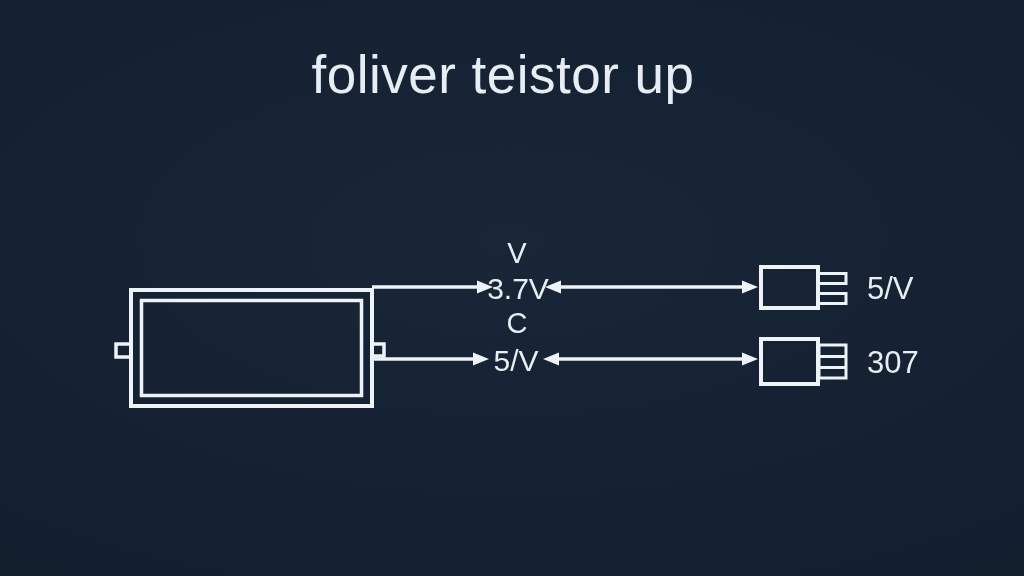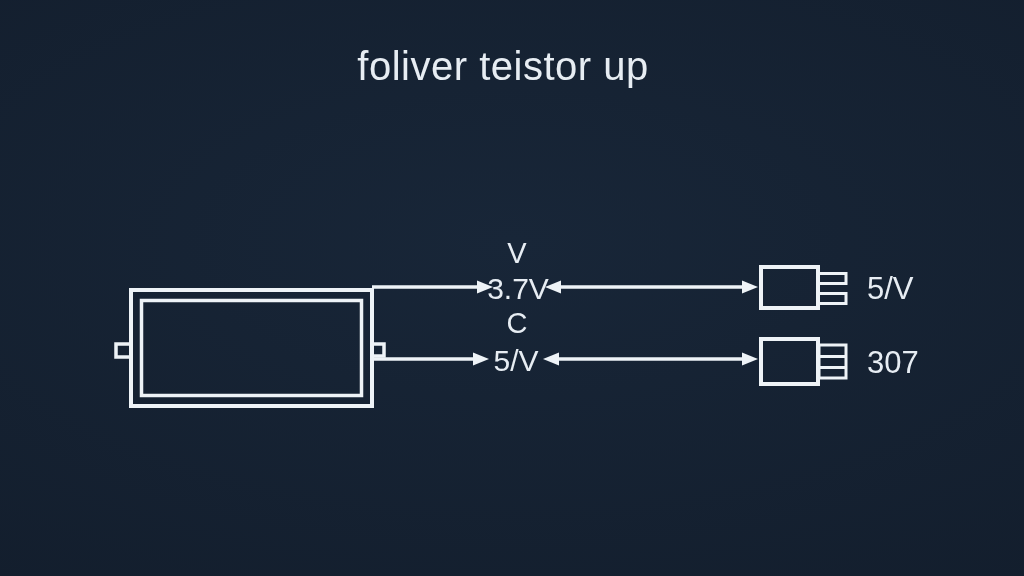--- a/index.html
+++ b/index.html
@@ -17,21 +17,21 @@
     overflow: hidden;
     background: radial-gradient(ellipse 120% 100% at 50% 42%, var(--background-center) 0%, var(--background-edge) 100%);
     font-family: "Liberation Sans", sans-serif;
   }
   .title {
     position: absolute;
     top: 44px;
     left: 0;
     right: 18px;
     text-align: center;
-    font-size: 40px;
+    font-size: 53px;
     font-weight: 400;
     color: var(--text);
     letter-spacing: 0.5px;
   }
   .diagram-svg {
     position: absolute;
     inset: 0;
     width: 1024px;
     height: 576px;
   }

